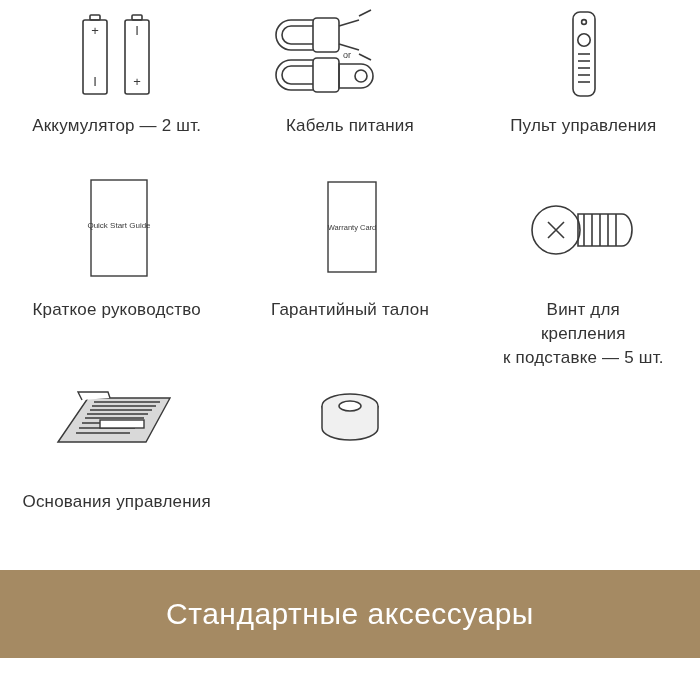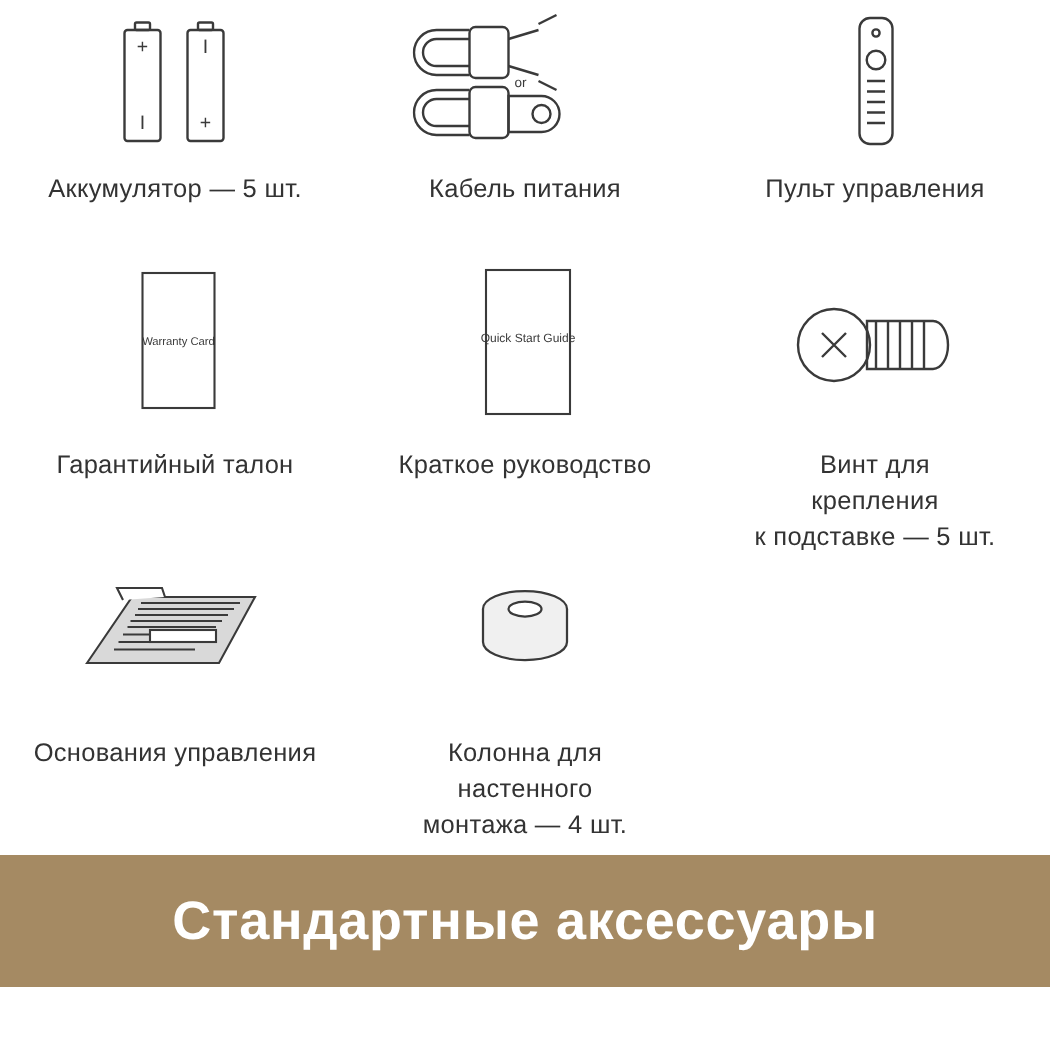--- a/index.html
+++ b/index.html
@@ -58,22 +58,22 @@
     top: 570px;
     width: 700px;
     height: 88px;
     background: #a58a63;
     display: flex;
     align-items: center;
     justify-content: center;
   }
   .banner-text {
     color: #ffffff;
-    font-size: 36px;
-    font-weight: bold;
+    font-size: 30px;
+    font-weight: normal;
     letter-spacing: 0.5px;
   }
   svg { display: block; }
 </style>
 </head>
 <body>
 
 <div class="page">
 
   <div class="grid">
@@ -88,21 +88,21 @@
             <rect x="69" y="9" width="10" height="5" rx="1"></rect>
           </g>
           <g fill="#3a3a3a" font-family="Liberation Sans, sans-serif" font-size="13" text-anchor="middle">
             <text x="32" y="29">+</text>
             <text x="32" y="80">I</text>
             <text x="74" y="29">I</text>
             <text x="74" y="80">+</text>
           </g>
         </svg>
       </div>
-      <div class="caption">Аккумулятор — 5 шт.</div>
+      <div class="caption">Аккумулятор — 2 шт.</div>
     </div>
 
     <div class="cell">
       <div class="art">
         <svg width="150" height="96" viewBox="0 0 150 96">
           <g fill="none" stroke="#3a3a3a" stroke-width="1.6">
             <path d="M38 20 H16 a9 9 0 0 0 0 18 H38"></path>
             <path d="M38 14 H16 a15 15 0 0 0 0 30 H38"></path>
             <rect x="38" y="12" width="26" height="34" rx="4"></rect>
             <line x1="64" y1="20" x2="84" y2="14"></line>
@@ -135,35 +135,35 @@
             <line x1="49" y1="76" x2="61" y2="76"></line>
           </g>
         </svg>
       </div>
       <div class="caption">Пульт управления</div>
     </div>
 
     <div class="cell">
       <div class="art" style="height:112px">
         <svg width="108" height="112" viewBox="0 0 108 112">
+          <rect x="28" y="6" width="56" height="96" fill="#ffffff" stroke="#3a3a3a" stroke-width="1.4"></rect>
+          <text x="56" y="54" fill="#3a3a3a" font-family="Liberation Sans, sans-serif" font-size="8" text-anchor="middle">Quick Start Guide</text>
+        </svg>
+      </div>
+      <div class="caption">Краткое руководство</div>
+    </div>
+
+    <div class="cell">
+      <div class="art" style="height:112px">
+        <svg width="108" height="112" viewBox="0 0 108 112">
           <rect x="32" y="8" width="48" height="90" fill="#ffffff" stroke="#3a3a3a" stroke-width="1.4"></rect>
           <text x="56" y="56" fill="#3a3a3a" font-family="Liberation Sans, sans-serif" font-size="7.5" text-anchor="middle">Warranty Card</text>
         </svg>
       </div>
       <div class="caption">Гарантийный талон</div>
-    </div>
-
-    <div class="cell">
-      <div class="art" style="height:112px">
-        <svg width="108" height="112" viewBox="0 0 108 112">
-          <rect x="28" y="6" width="56" height="96" fill="#ffffff" stroke="#3a3a3a" stroke-width="1.4"></rect>
-          <text x="56" y="54" fill="#3a3a3a" font-family="Liberation Sans, sans-serif" font-size="8" text-anchor="middle">Quick Start Guide</text>
-        </svg>
-      </div>
-      <div class="caption">Краткое руководство</div>
     </div>
 
     <div class="cell">
       <div class="art" style="height:112px">
         <svg width="130" height="112" viewBox="0 0 130 112">
           <g fill="none" stroke="#3a3a3a" stroke-width="1.6">
             <circle cx="38" cy="56" r="24"></circle>
             <path d="M30 48 l16 16 M46 48 l-16 16"></path>
             <path d="M60 40 h44 a10 16 0 0 1 0 32 H60 z"></path>
             <path d="M66 40 v32 M74 40 v32 M82 40 v32 M90 40 v32 M98 40 v32"></path>
@@ -193,23 +193,20 @@
     <div class="cell">
       <div class="art" style="height:108px">
         <svg width="120" height="108" viewBox="0 0 120 108">
           <g fill="none" stroke="#3a3a3a" stroke-width="1.5">
             <ellipse cx="60" cy="36" rx="28" ry="12" fill="#f0f0f0"></ellipse>
             <path d="M32 36 v22 a28 12 0 0 0 56 0 v-22" fill="#f0f0f0"></path>
             <ellipse cx="60" cy="36" rx="11" ry="5" fill="#ffffff"></ellipse>
           </g>
         </svg>
       </div>
-      <div class="caption">Колонна для
-настенного
-монтажа — 4 шт.</div>
     </div>
 
   </div>
 
   <div class="banner" style="background: rgb(165, 138, 99);">
     <div class="banner-text" style="color: rgb(255, 255, 255);">Стандартные аксессуары</div>
   </div>
 
 </div>
 

